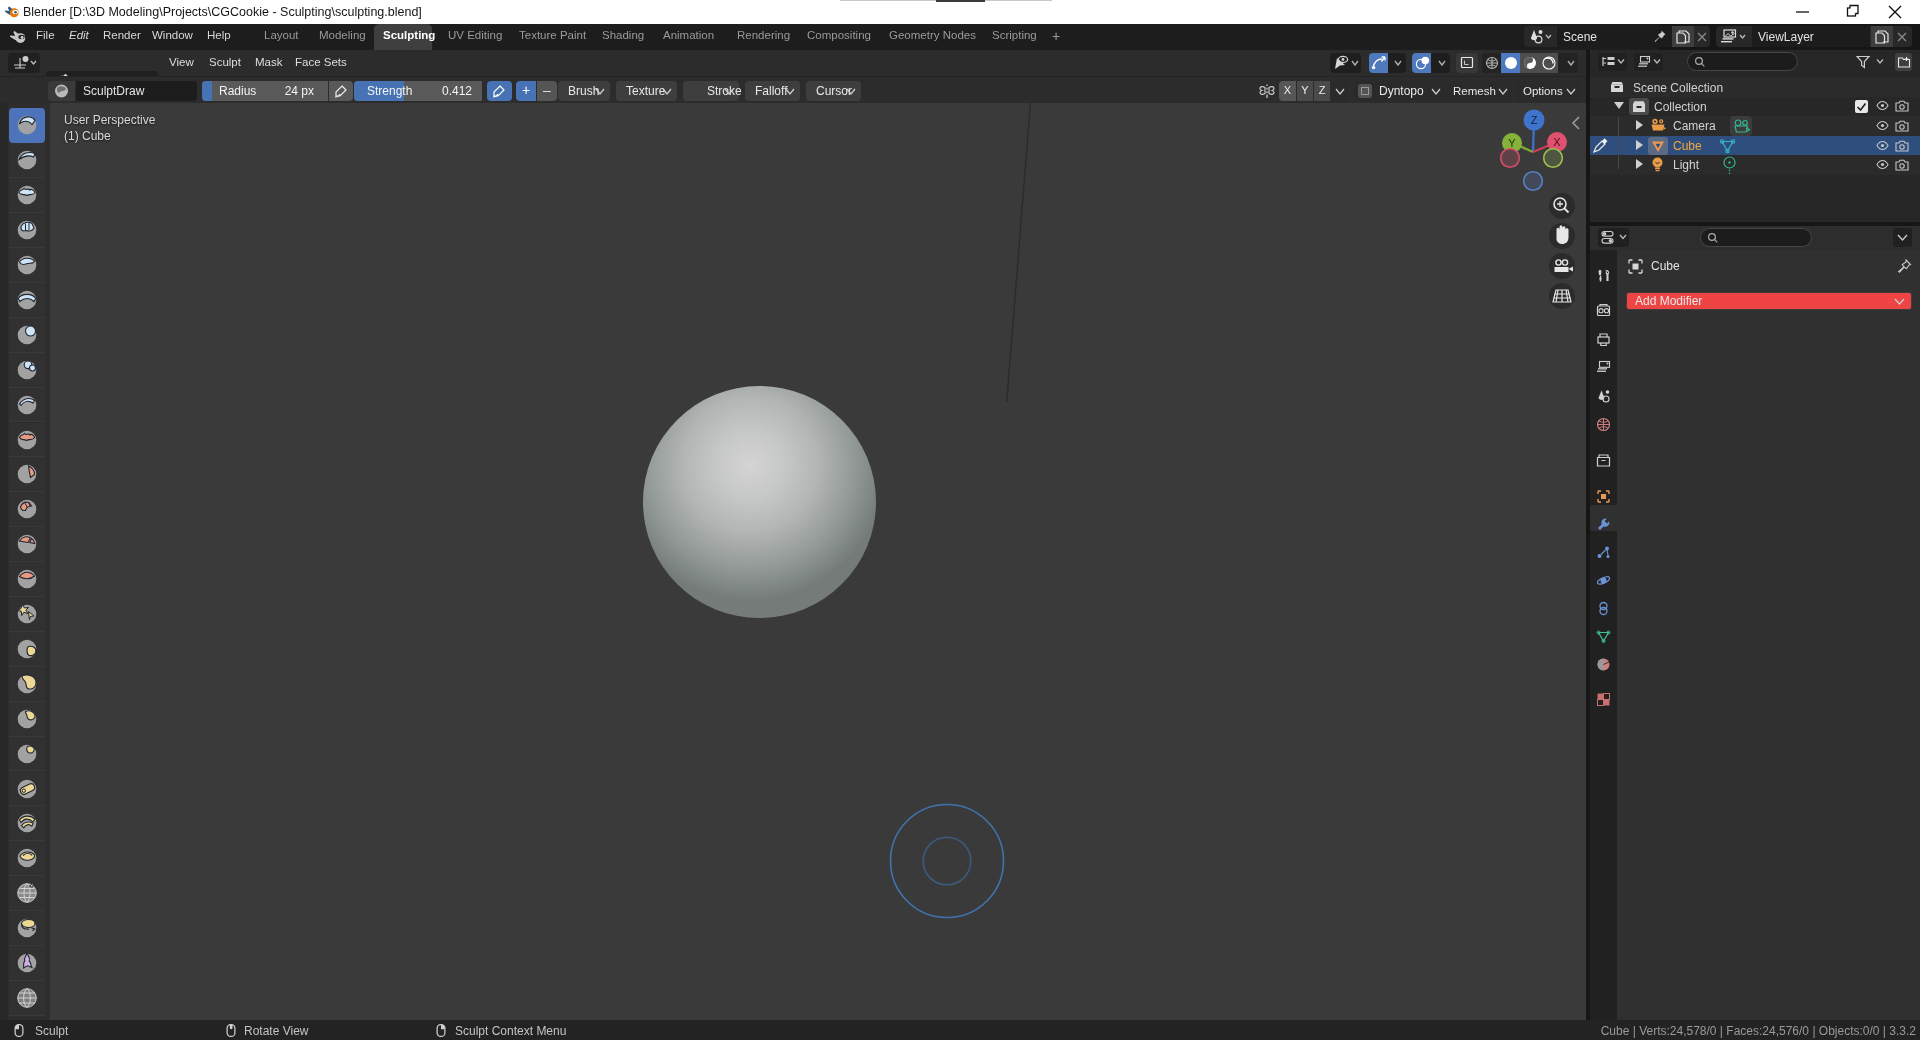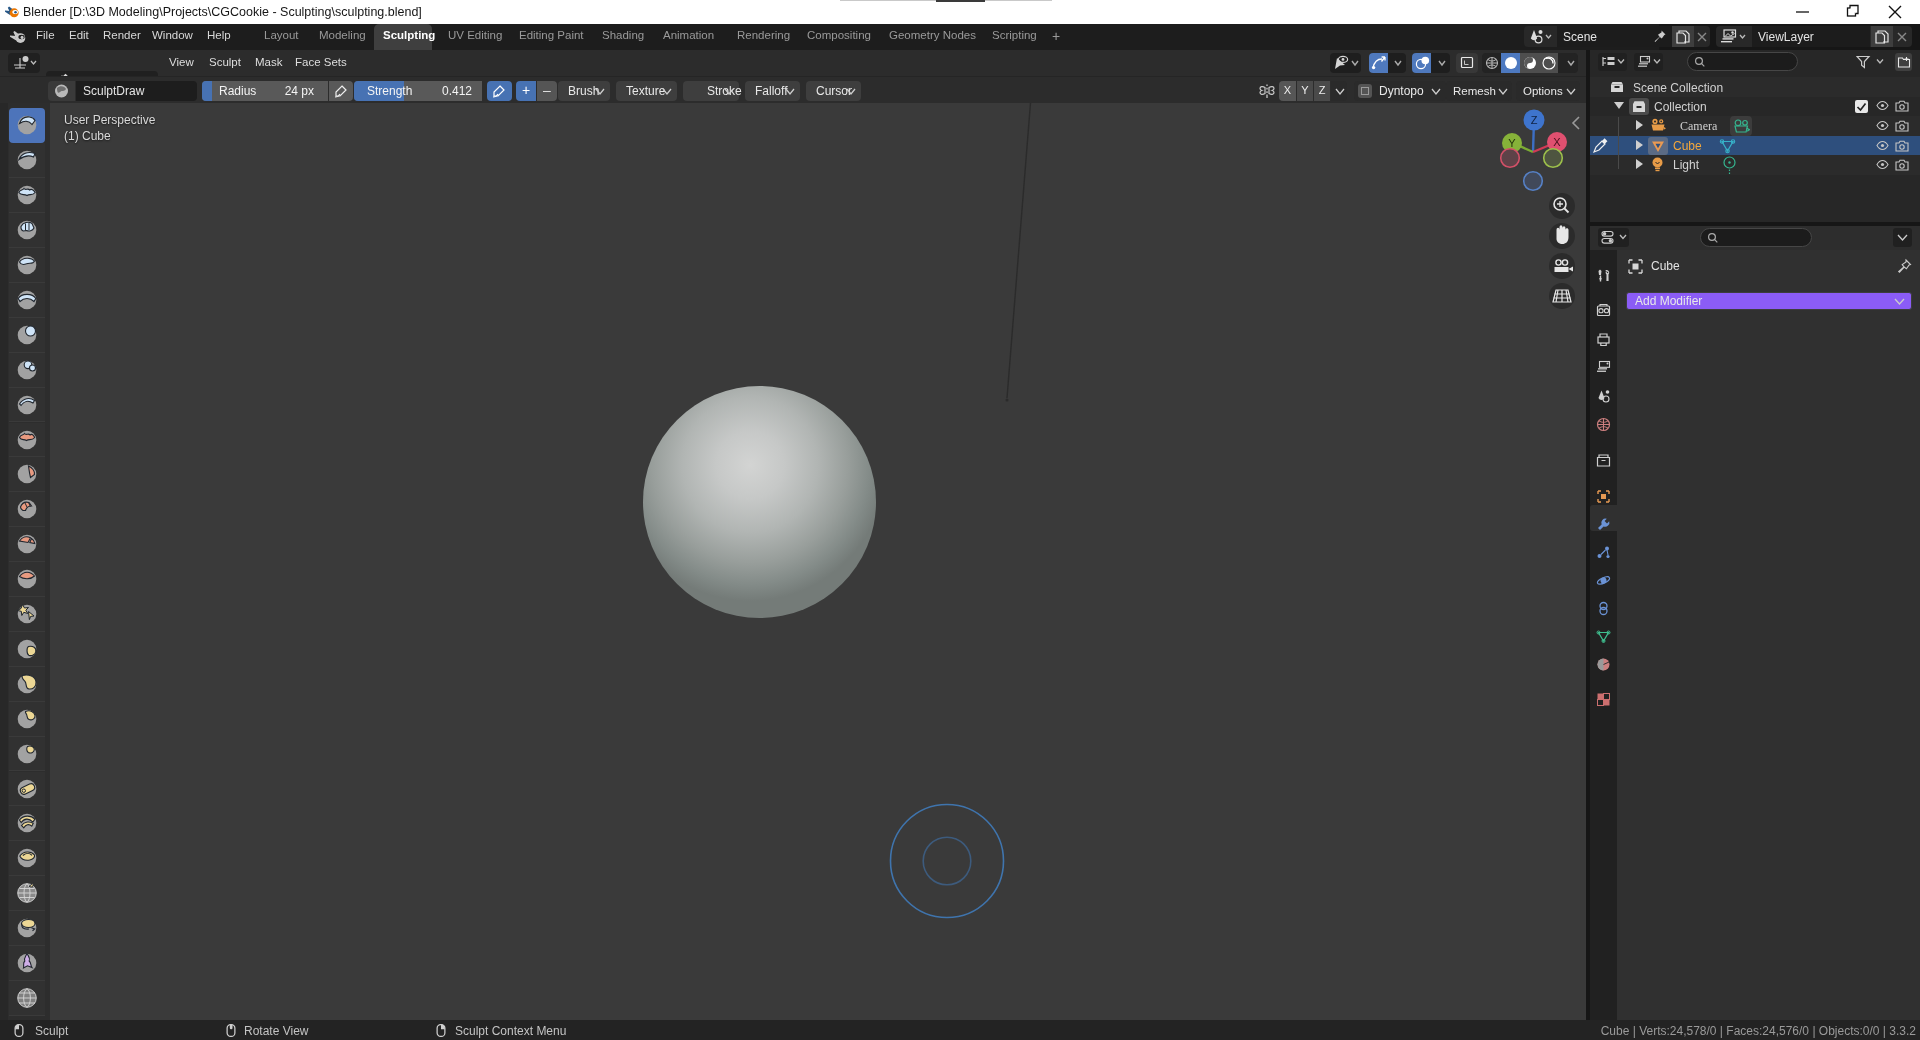--- a/index.html
+++ b/index.html
@@ -27,30 +27,30 @@
 </div>
 
 <div class="ab" style="left:0;top:24px;width:1659px;height:26px;background:#1d1d1d;">
 <svg class="ab" style="left:10px;top:5px" width="17" height="16" viewBox="0 0 18 17">
   <path d="M10.5 7.6 4.3 2.9 7 8.3 1.5 8 6.6 11.2" fill="none" stroke="#c9c9c9" stroke-width="1.8"></path>
   <circle cx="11" cy="9.6" r="5.2" fill="#c9c9c9"></circle>
   <ellipse cx="12.2" cy="8.6" rx="3.3" ry="2.4" fill="#1d1d1d"></ellipse>
   <circle cx="12.8" cy="8.9" r="1.6" fill="#c9c9c9"></circle>
  </svg>
 <div class="ab txt" style="left:36px;top:5px;font-size:11.5px;color:#d8d8d8;">File</div>
-<div class="ab txt" style="left:69px;top:5px;font-size:11.5px;color:#d8d8d8;">Edit</div>
+<div class="ab txt" style="left:69px;top:5px;font-size:11.5px;color:#d8d8d8;font-style:italic;">Edit</div>
 <div class="ab txt" style="left:103px;top:5px;font-size:11.5px;color:#d8d8d8;">Render</div>
 <div class="ab txt" style="left:152px;top:5px;font-size:11.5px;color:#d8d8d8;">Window</div>
 <div class="ab txt" style="left:207px;top:5px;font-size:11.5px;color:#d8d8d8;">Help</div>
 <div class="ab" style="left:374px;top:0px;width:58px;height:26px;background:#3f3f3f;border-radius:5px 5px 0 0;"></div>
 <div class="ab txt" style="left:264px;top:5px;font-size:11.5px;color:#9a9a9a;">Layout</div>
 <div class="ab txt" style="left:319px;top:5px;font-size:11.5px;color:#9a9a9a;">Modeling</div>
 <div class="ab txt" style="left:383px;top:5px;font-size:11.5px;color:#ffffff;font-weight:bold;">Sculpting</div>
 <div class="ab txt" style="left:448px;top:5px;font-size:11.5px;color:#9a9a9a;">UV Editing</div>
-<div class="ab txt" style="left:519px;top:5px;font-size:11.5px;color:#9a9a9a;">Editing Paint</div>
+<div class="ab txt" style="left:519px;top:5px;font-size:11.5px;color:#9a9a9a;">Texture Paint</div>
 <div class="ab txt" style="left:602px;top:5px;font-size:11.5px;color:#9a9a9a;">Shading</div>
 <div class="ab txt" style="left:663px;top:5px;font-size:11.5px;color:#9a9a9a;">Animation</div>
 <div class="ab txt" style="left:737px;top:5px;font-size:11.5px;color:#9a9a9a;">Rendering</div>
 <div class="ab txt" style="left:807px;top:5px;font-size:11.5px;color:#9a9a9a;">Compositing</div>
 <div class="ab txt" style="left:889px;top:5px;font-size:11.5px;color:#9a9a9a;">Geometry Nodes</div>
 <div class="ab txt" style="left:992px;top:5px;font-size:11.5px;color:#9a9a9a;">Scripting</div>
 <div class="ab txt" style="left:1052px;top:4px;font-size:14px;color:#9a9a9a;">+</div>
 
 <div class="ab" style="left:1524px;top:2px;width:186px;height:21px;background:#282828;border-radius:4px;">
  <svg class="ab" style="left:4px;top:3px" width="24" height="15" viewBox="0 0 24 15">
@@ -526,21 +526,21 @@
       <path d="M1 0l7 5-7 5z" fill="#cfcfcf"></path>
     </svg>
 <svg class="ab" style="left:60px;top:68px" width="16" height="15" viewBox="0 0 16 15">
  <circle cx="5" cy="3.4" r="2.6" fill="#e79b47"></circle>
       <circle cx="11.2" cy="3.4" r="2.1" fill="#e79b47"></circle>
  <path d="M1.5 6.5h13l-1.5 6h-10z" fill="#e79b47"></path>
       <path d="M13 8.5l3 1.8-2.2 1.4" fill="#e79b47"></path>
  <circle cx="5" cy="3.4" r="1" fill="#272727"></circle>
       <circle cx="11.2" cy="3.4" r=".8" fill="#272727"></circle>
 </svg>
-<div class="ab txt" style="left:90px;top:69px;font-size:12px;color:#d2d2d2;font-family:Liberation Serif, serif;">Camera</div>
+<div class="ab txt" style="left:83px;top:69px;font-size:12px;color:#d2d2d2;">Camera</div>
 <div class="ab" style="left:140px;top:66px;width:22px;height:20px;background:#3c3c3c;border-radius:4px;"></div>
 <svg class="ab" style="left:143px;top:69px" width="17" height="15" viewBox="0 0 17 15">
  <circle cx="5" cy="3.8" r="2.8" fill="none" stroke="#35b58f" stroke-width="1.2"></circle>
       <circle cx="12" cy="3.8" r="2.3" fill="none" stroke="#35b58f" stroke-width="1.2"></circle>
  <path d="M2 7h12.5l-1.4 6H3.4z" fill="none" stroke="#35b58f" stroke-width="1.2"></path>
       <path d="M13.5 9l3 1.6-2.3 1.6" fill="none" stroke="#35b58f" stroke-width="1.2"></path>
 </svg>
 
 <svg class="ab" style="left:286px;top:70px" width="13" height="11" viewBox="0 0 13 11">
       <path d="M1 5.5C2.5 2.8 5 1.5 6.5 1.5S10.5 2.8 12 5.5C10.5 8.2 8 9.5 6.5 9.5S2.5 8.2 1 5.5z" fill="none" stroke="#c6c6c6" stroke-width="1.1"></path>
@@ -703,21 +703,21 @@
     </svg>
 
 <svg class="ab" style="left:37px;top:32px" width="17" height="17" viewBox="0 0 17 17">
  <path d="M2 2h3.5M2 2v3.5M2 15h3.5M2 15v-3.5M15 2h-3.5M15 2v3.5M15 15h-3.5M15 15v-3.5" stroke="#d8d8d8" stroke-width="1.3" fill="none"></path>
  <rect x="5.5" y="5.5" width="6" height="6" fill="#d8d8d8"></rect>
 </svg>
 <div class="ab txt" style="left:61px;top:33px;font-size:12px;color:#e2e2e2;">Cube</div>
 <svg class="ab" style="left:306px;top:32px" width="16" height="16" viewBox="0 0 16 16">
       <path d="M10 2l4.5 4.5-1.4.5-2.7 3.8-2.2-1.7-4.7 5.2-.8-.8 5.2-4.7-1.7-2.2 3.8-2.7z" fill="none" stroke="#c9c9c9" stroke-width="1.1"></path>
     </svg>
-<div class="ab" style="left:36px;top:66px;width:286px;height:18px;background:#8b5cf6;border:1px solid #3d3d3d;border-radius:3px;">
+<div class="ab" style="left:36px;top:66px;width:286px;height:18px;background:#ef4444;border:1px solid #3d3d3d;border-radius:3px;">
  <div class="ab txt" style="left:8px;top:1px;font-size:12px;color:#e8e8e8;">Add Modifier</div>
  <svg class="ab" style="right:6px;top:5px" width="11" height="8" viewBox="0 0 11 8">
         <path d="M1 1l4.5 5L10 1" fill="none" stroke="#ccc" stroke-width="1.3"></path>
       </svg>
 </div>
 
 </div>
 <div class="ab" style="left:0;top:1020px;width:1920px;height:20px;background:#232323;">
 <svg class="ab" style="left:13px;top:3px" width="12" height="15" viewBox="0 0 11.5 14.5">
       <rect x="2" y="1.5" width="7.5" height="11.5" rx="3.4" fill="none" stroke="#cfcfcf" stroke-width="1.2"></rect>

